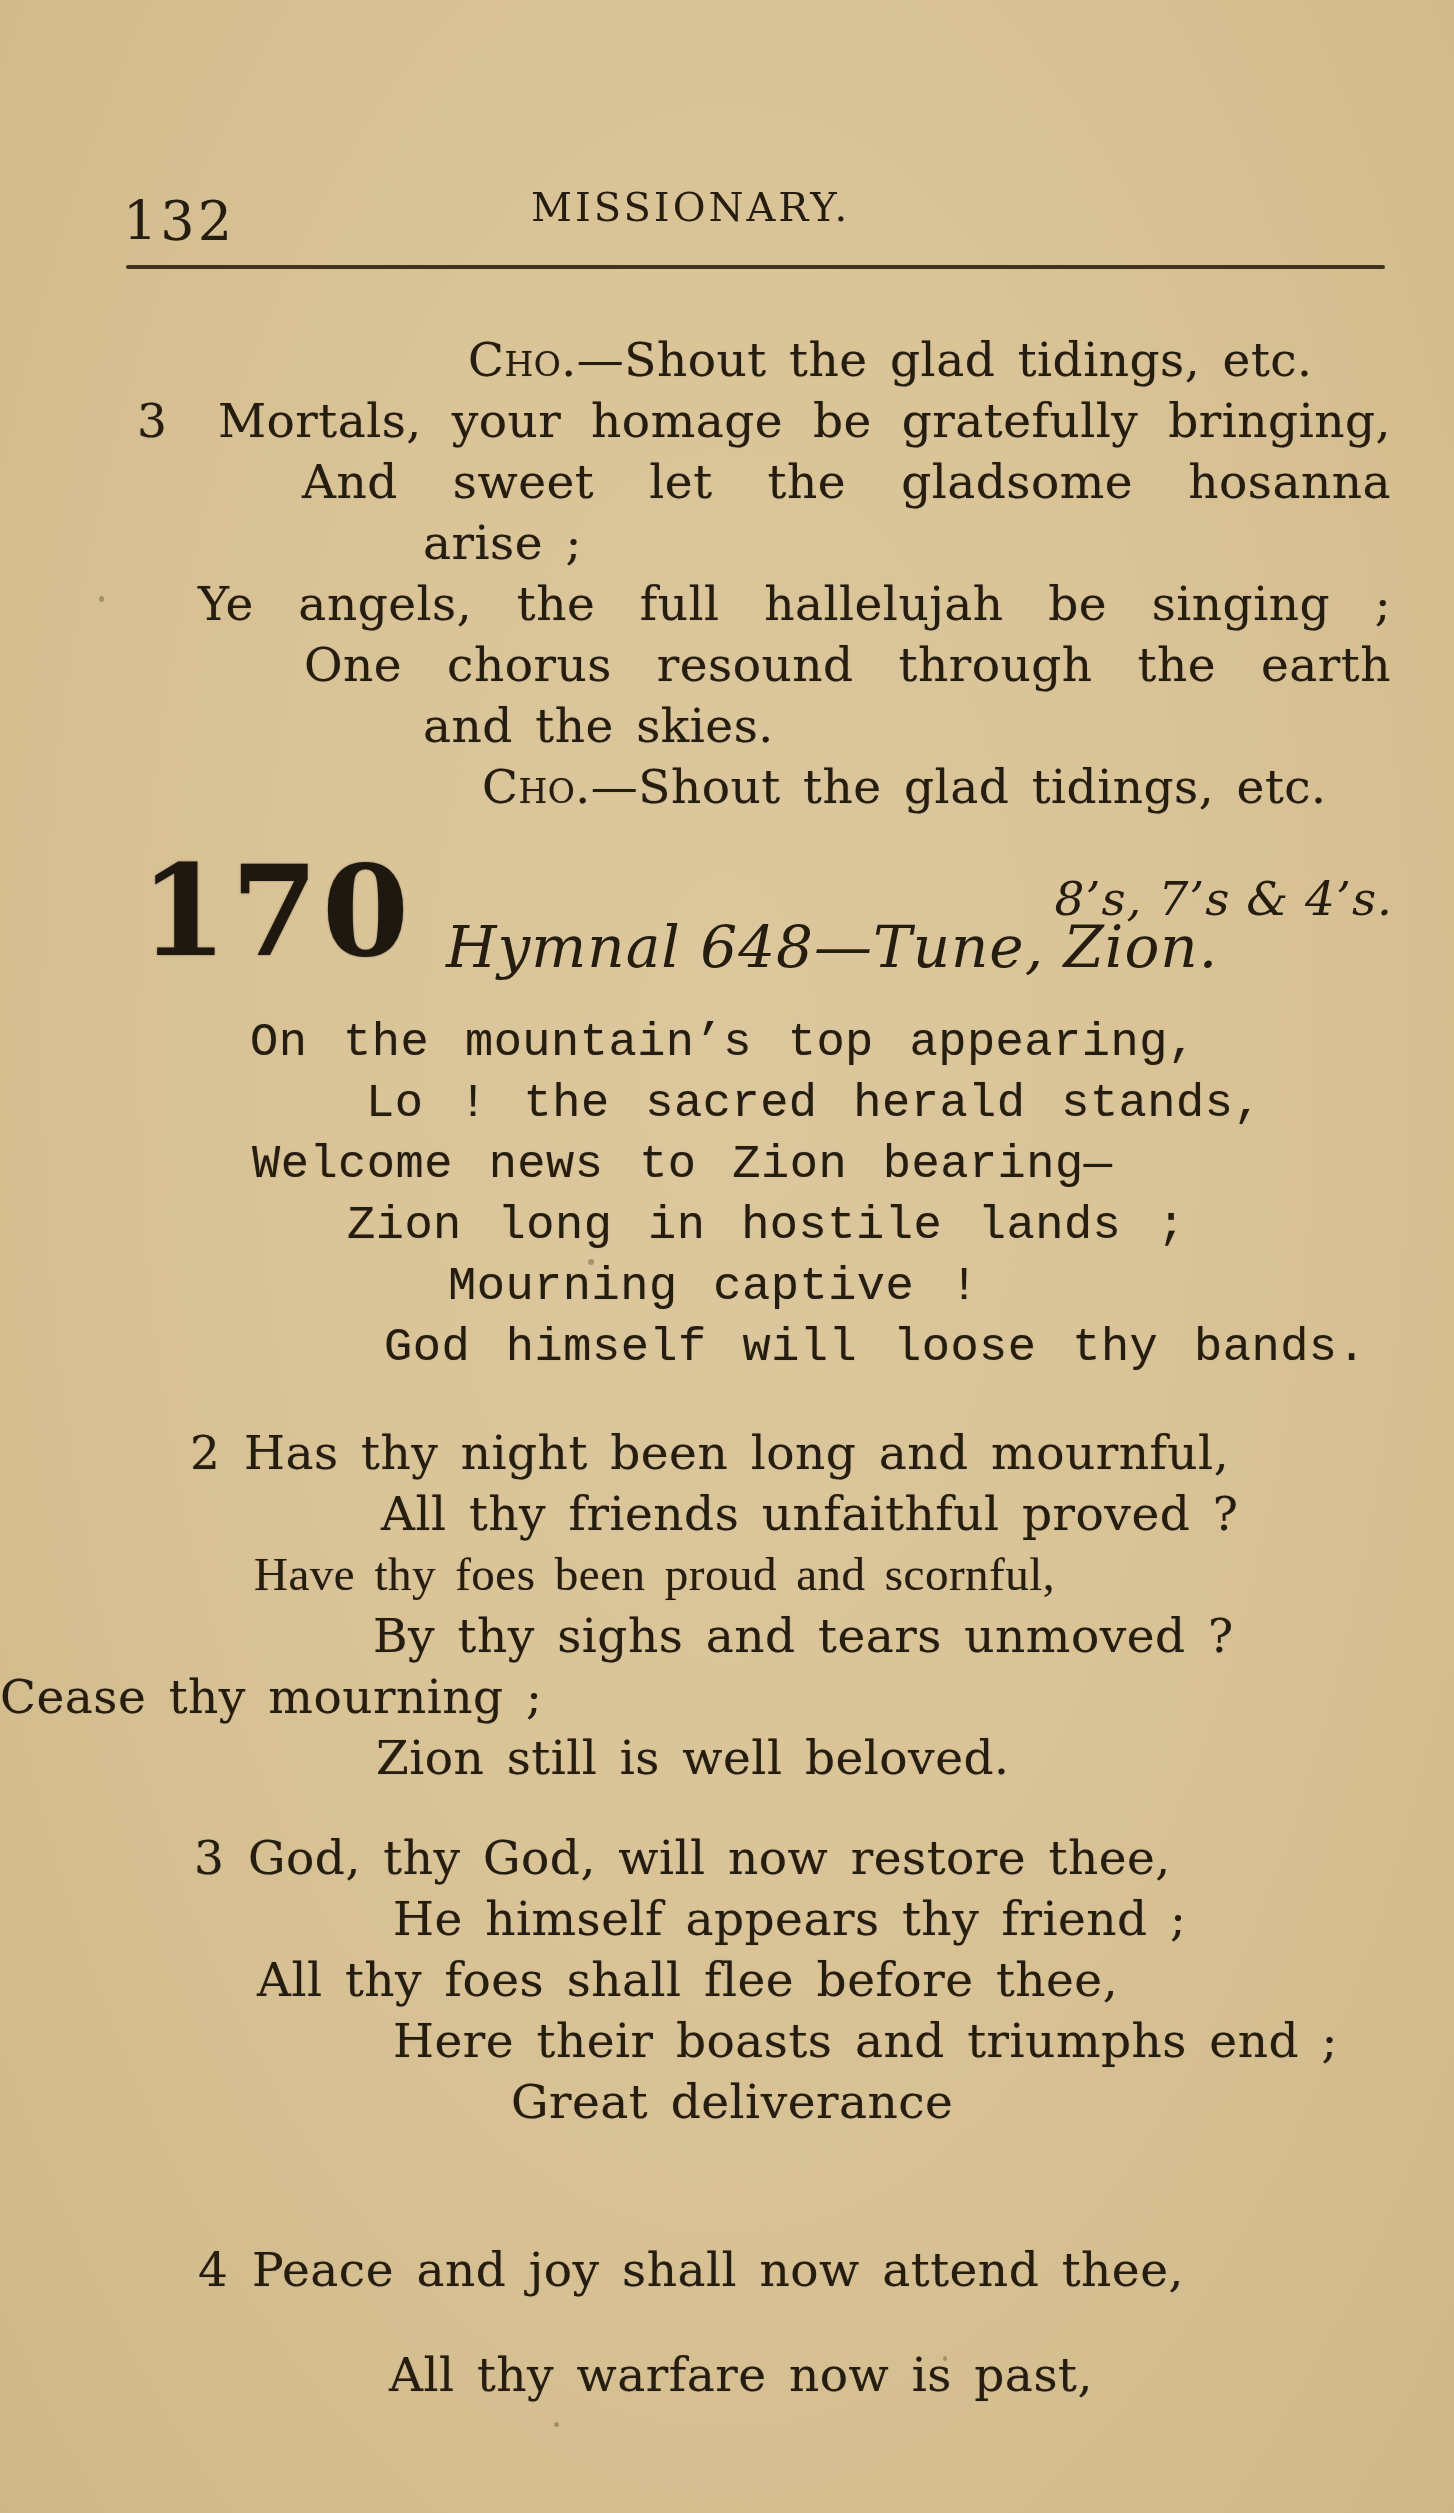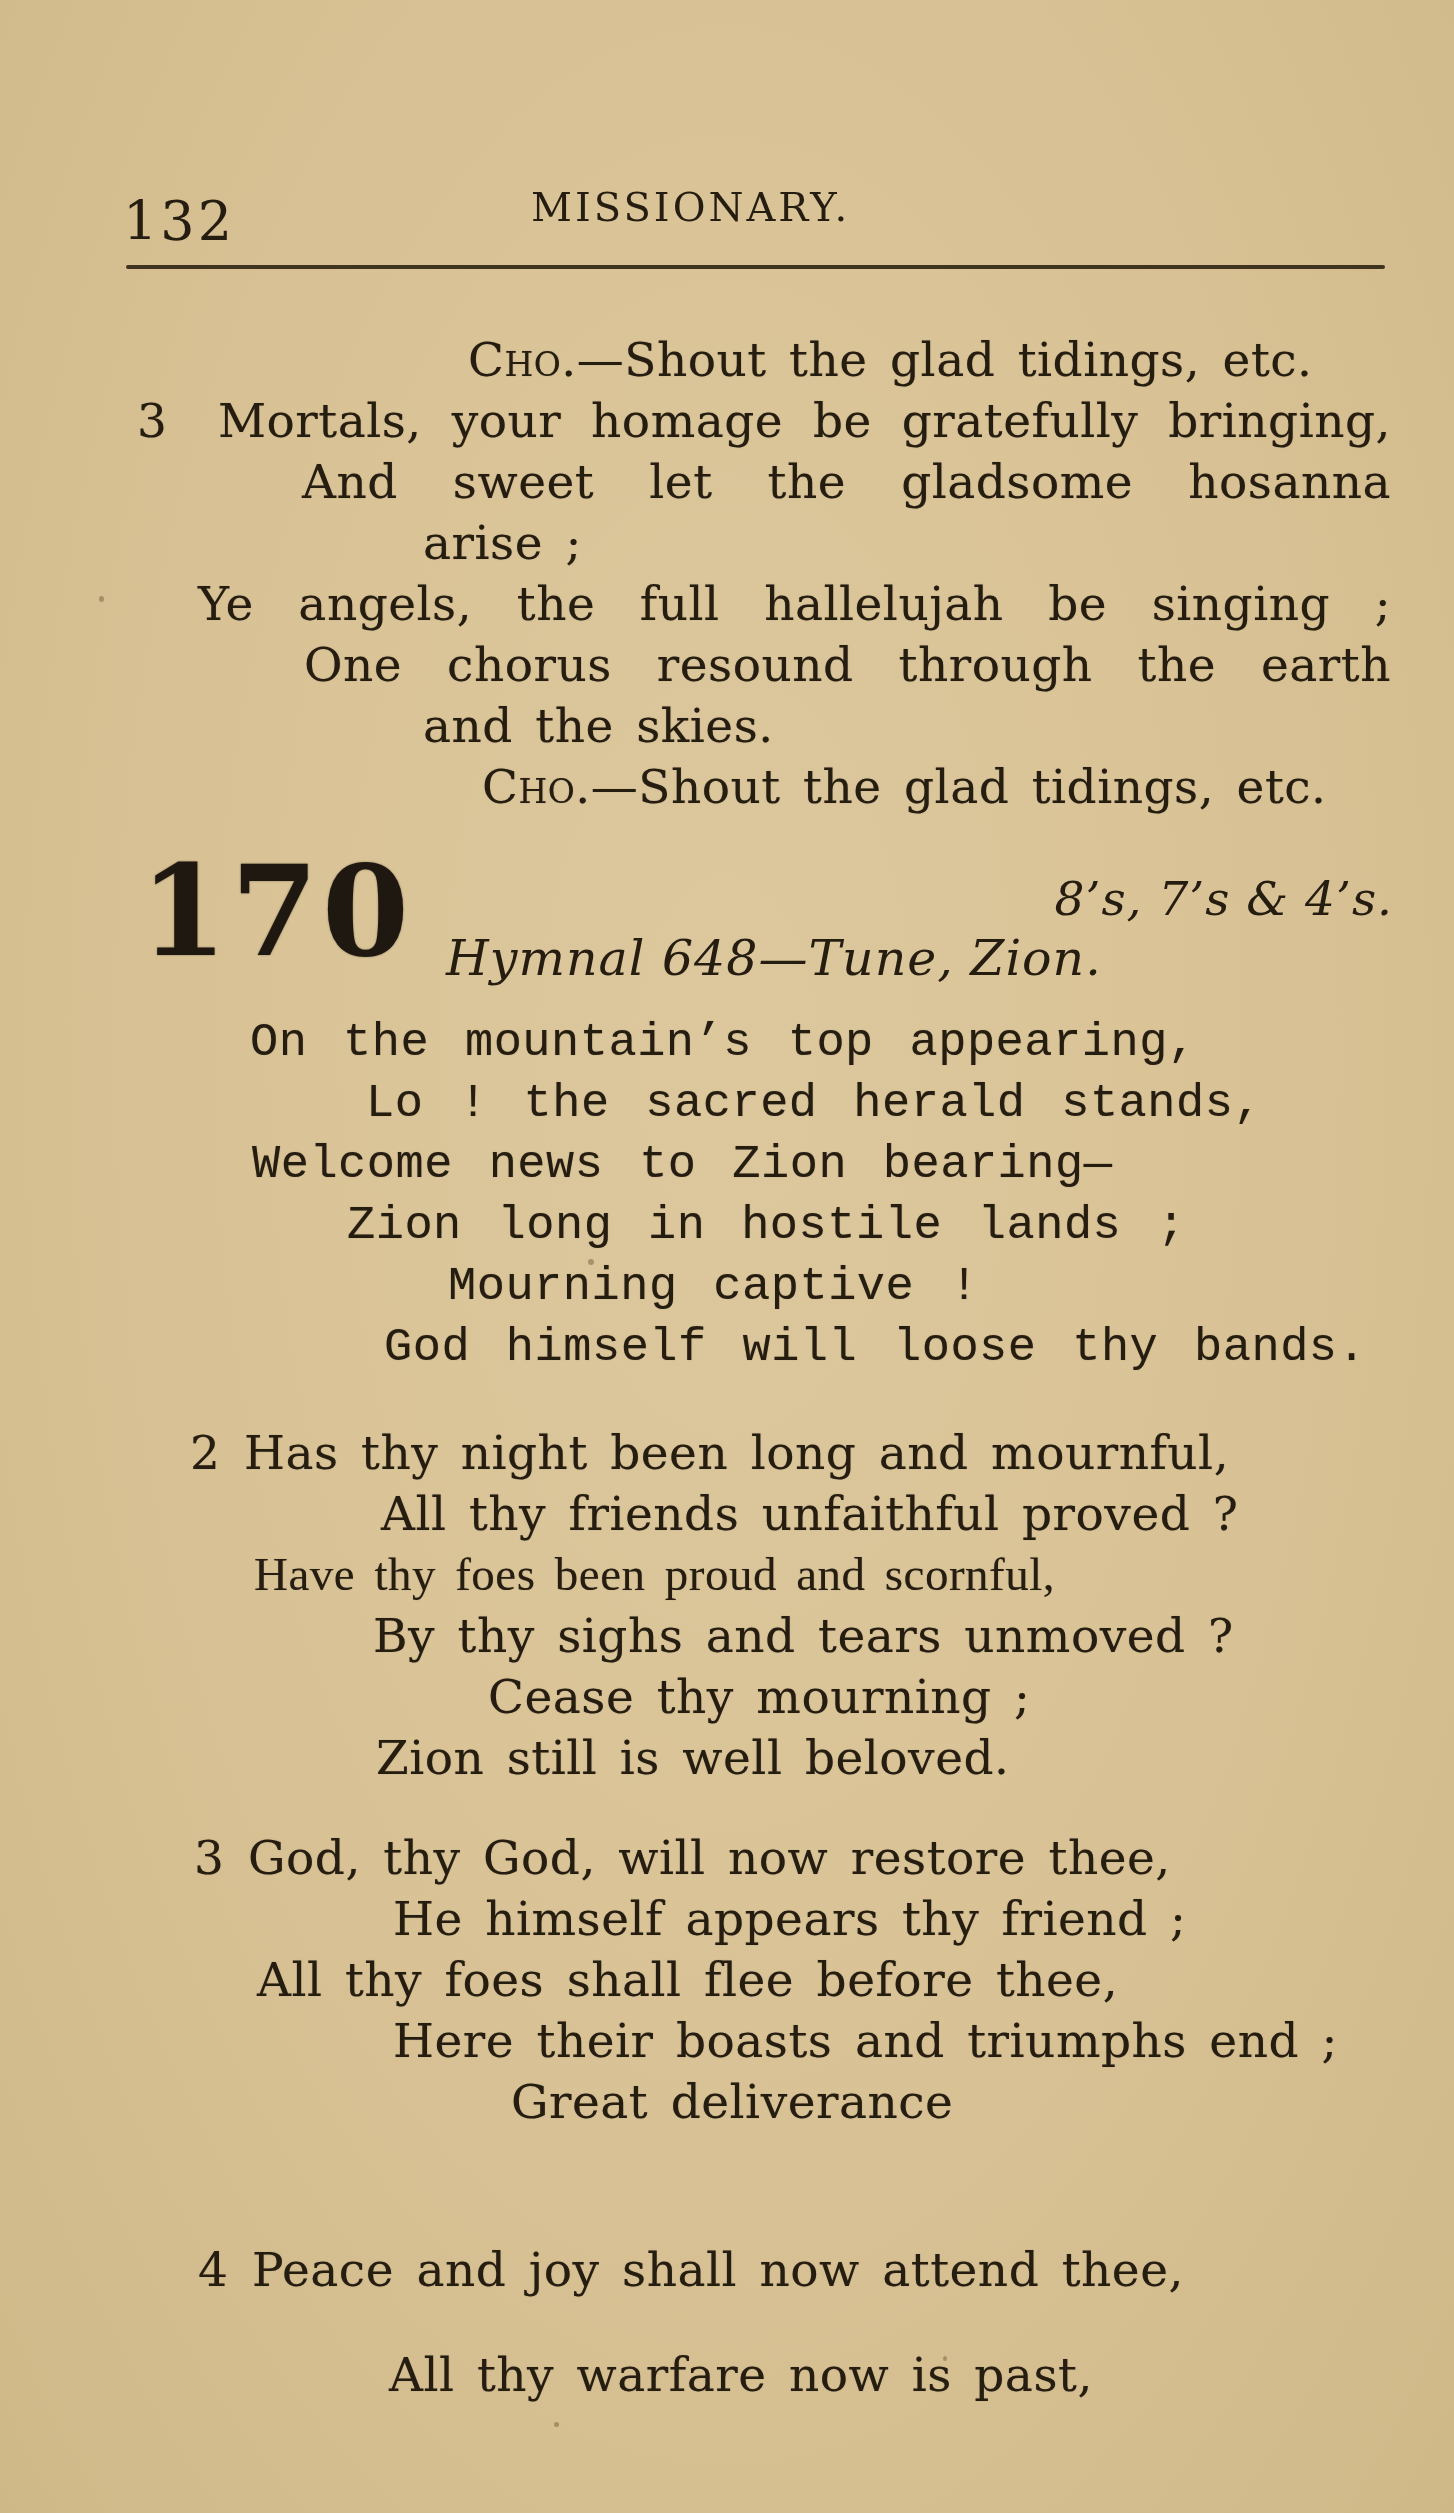--- a/index.html
+++ b/index.html
@@ -47,28 +47,28 @@
   .a8{padding-left:482px;}
 
   
   #hymnHead{position:absolute;top:859px;left:0;right:0;height:168px;}
   .hymn-number{
     position:absolute;left:140px;top:-10px;
     font-size:125px;font-weight:bold;line-height:1;letter-spacing:4px;
     color:#1f1810;text-shadow:0 0 2px rgba(31,24,16,0.45);
   }
   .meter{position:absolute;right:61px;top:12px;font-style:italic;font-size:47px;letter-spacing:1px;}
-  .tune{position:absolute;left:446px;top:71px;font-style:italic;font-size:49px;letter-spacing:1px;}
+  .tune{position:absolute;left:446px;top:54px;font-style:italic;font-size:58px;letter-spacing:1px;}
 
   
   .b1{padding-left:250px;} .b2{padding-left:366px;} .b3{padding-left:252px;}
   .b4{padding-left:347px;} .b5{padding-left:448px;} .b6{padding-left:384px;}
   
   .c1{margin-left:190px;} .c2{padding-left:381px;} .c3{padding-left:254px;font-family:Liberation Serif, serif;}
-  .c4{padding-left:373px;} .c5{padding-left:488px;} .c6{padding-left:376px;}
+  .c4{padding-left:373px;} .c5{} .c6{padding-left:376px;}
   
   .d1{margin-left:194px;} .d2{padding-left:393px;} .d3{padding-left:257px;}
   .d4{padding-left:393px;} .d5{padding-left:511px;} .d6{padding-left:380px;}
   
   .e1{margin-left:198px;} .e2{padding-left:389px;margin-top:44px;}
 
   
   .speck{position:absolute;background:#6a5335;border-radius:50%;opacity:.45;}
   .s1{left:99px;top:596px;width:5px;height:6px;}
   .s2{left:588px;top:1259px;width:6px;height:6px;}

